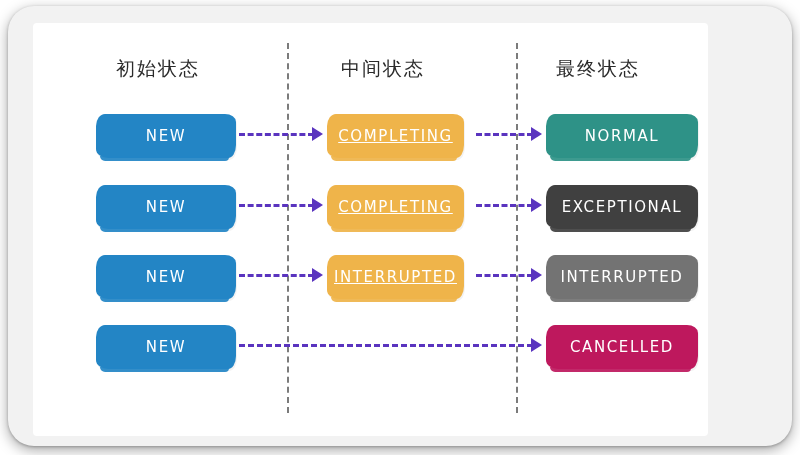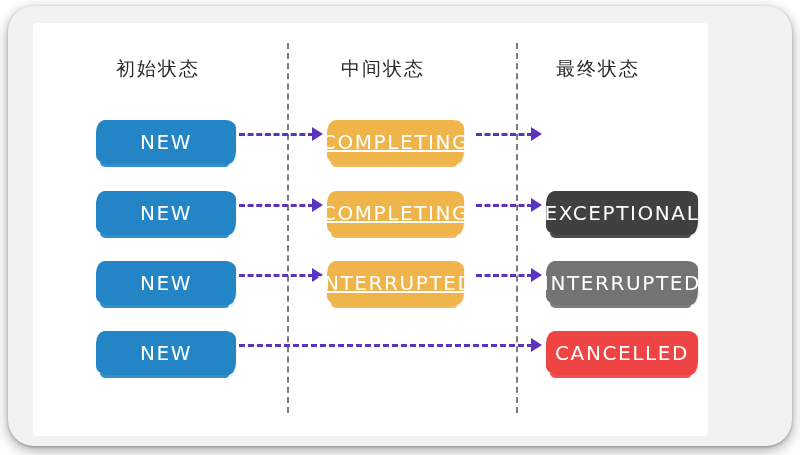--- a/index.html
+++ b/index.html
@@ -71,28 +71,28 @@
     height: 44px;
   }
   .row.r0 { top: 89px; }
   .row.r1 { top: 160px; }
   .row.r2 { top: 230px; }
   .row.r3 { top: 300px; }
 
   
   .node {
     position: absolute;
-    top: 8px;
+    top: 2px;
     height: 44px;
     display: flex;
     align-items: center;
     justify-content: center;
     color: #ffffff;
     font-family: "DejaVu Sans", sans-serif;
-    font-size: 20px;
+    font-size: 15px;
     letter-spacing: 1.6px;
     white-space: nowrap;
     border-radius: 9px 11px 8px 12px / 12px 8px 13px 9px;
     box-shadow: 1px 2px 0 rgba(0,0,0,0.05);
   }
   .node::after {
     
     content: "";
     position: absolute;
     left: 4px;
@@ -152,20 +152,21 @@
       <div class="node col-start" style="background: rgb(35, 133, 197);">NEW</div>
       <div class="arrow a-short1">
         <span class="shaft"></span>
         <span class="head"></span>
       </div>
       <div class="node col-mid" style="background: rgb(239, 180, 74);">COMPLETING</div>
       <div class="arrow a-short2">
         <span class="shaft"></span>
         <span class="head"></span>
       </div>
+      <div class="node col-end" style="background: rgb(46, 146, 135);">NORMAL</div>
     </div>
 
     <div class="row r1">
       <div class="node col-start" style="background: rgb(35, 133, 197);">NEW</div>
       <div class="arrow a-short1">
         <span class="shaft"></span>
         <span class="head"></span>
       </div>
       <div class="node col-mid" style="background: rgb(239, 180, 74);">COMPLETING</div>
       <div class="arrow a-short2">
@@ -188,17 +189,17 @@
       </div>
       <div class="node col-end" style="background: #737373;">INTERRUPTED</div>
     </div>
 
     <div class="row r3">
       <div class="node col-start" style="background: rgb(35, 133, 197);">NEW</div>
       <div class="arrow a-long">
         <span class="shaft"></span>
         <span class="head"></span>
       </div>
-      <div class="node col-end" style="background: #ef4444;">CANCELLED</div>
+      <div class="node col-end" style="background: #be185d;">CANCELLED</div>
     </div>
 
   </div>
 </div>
 
 </body></html>

